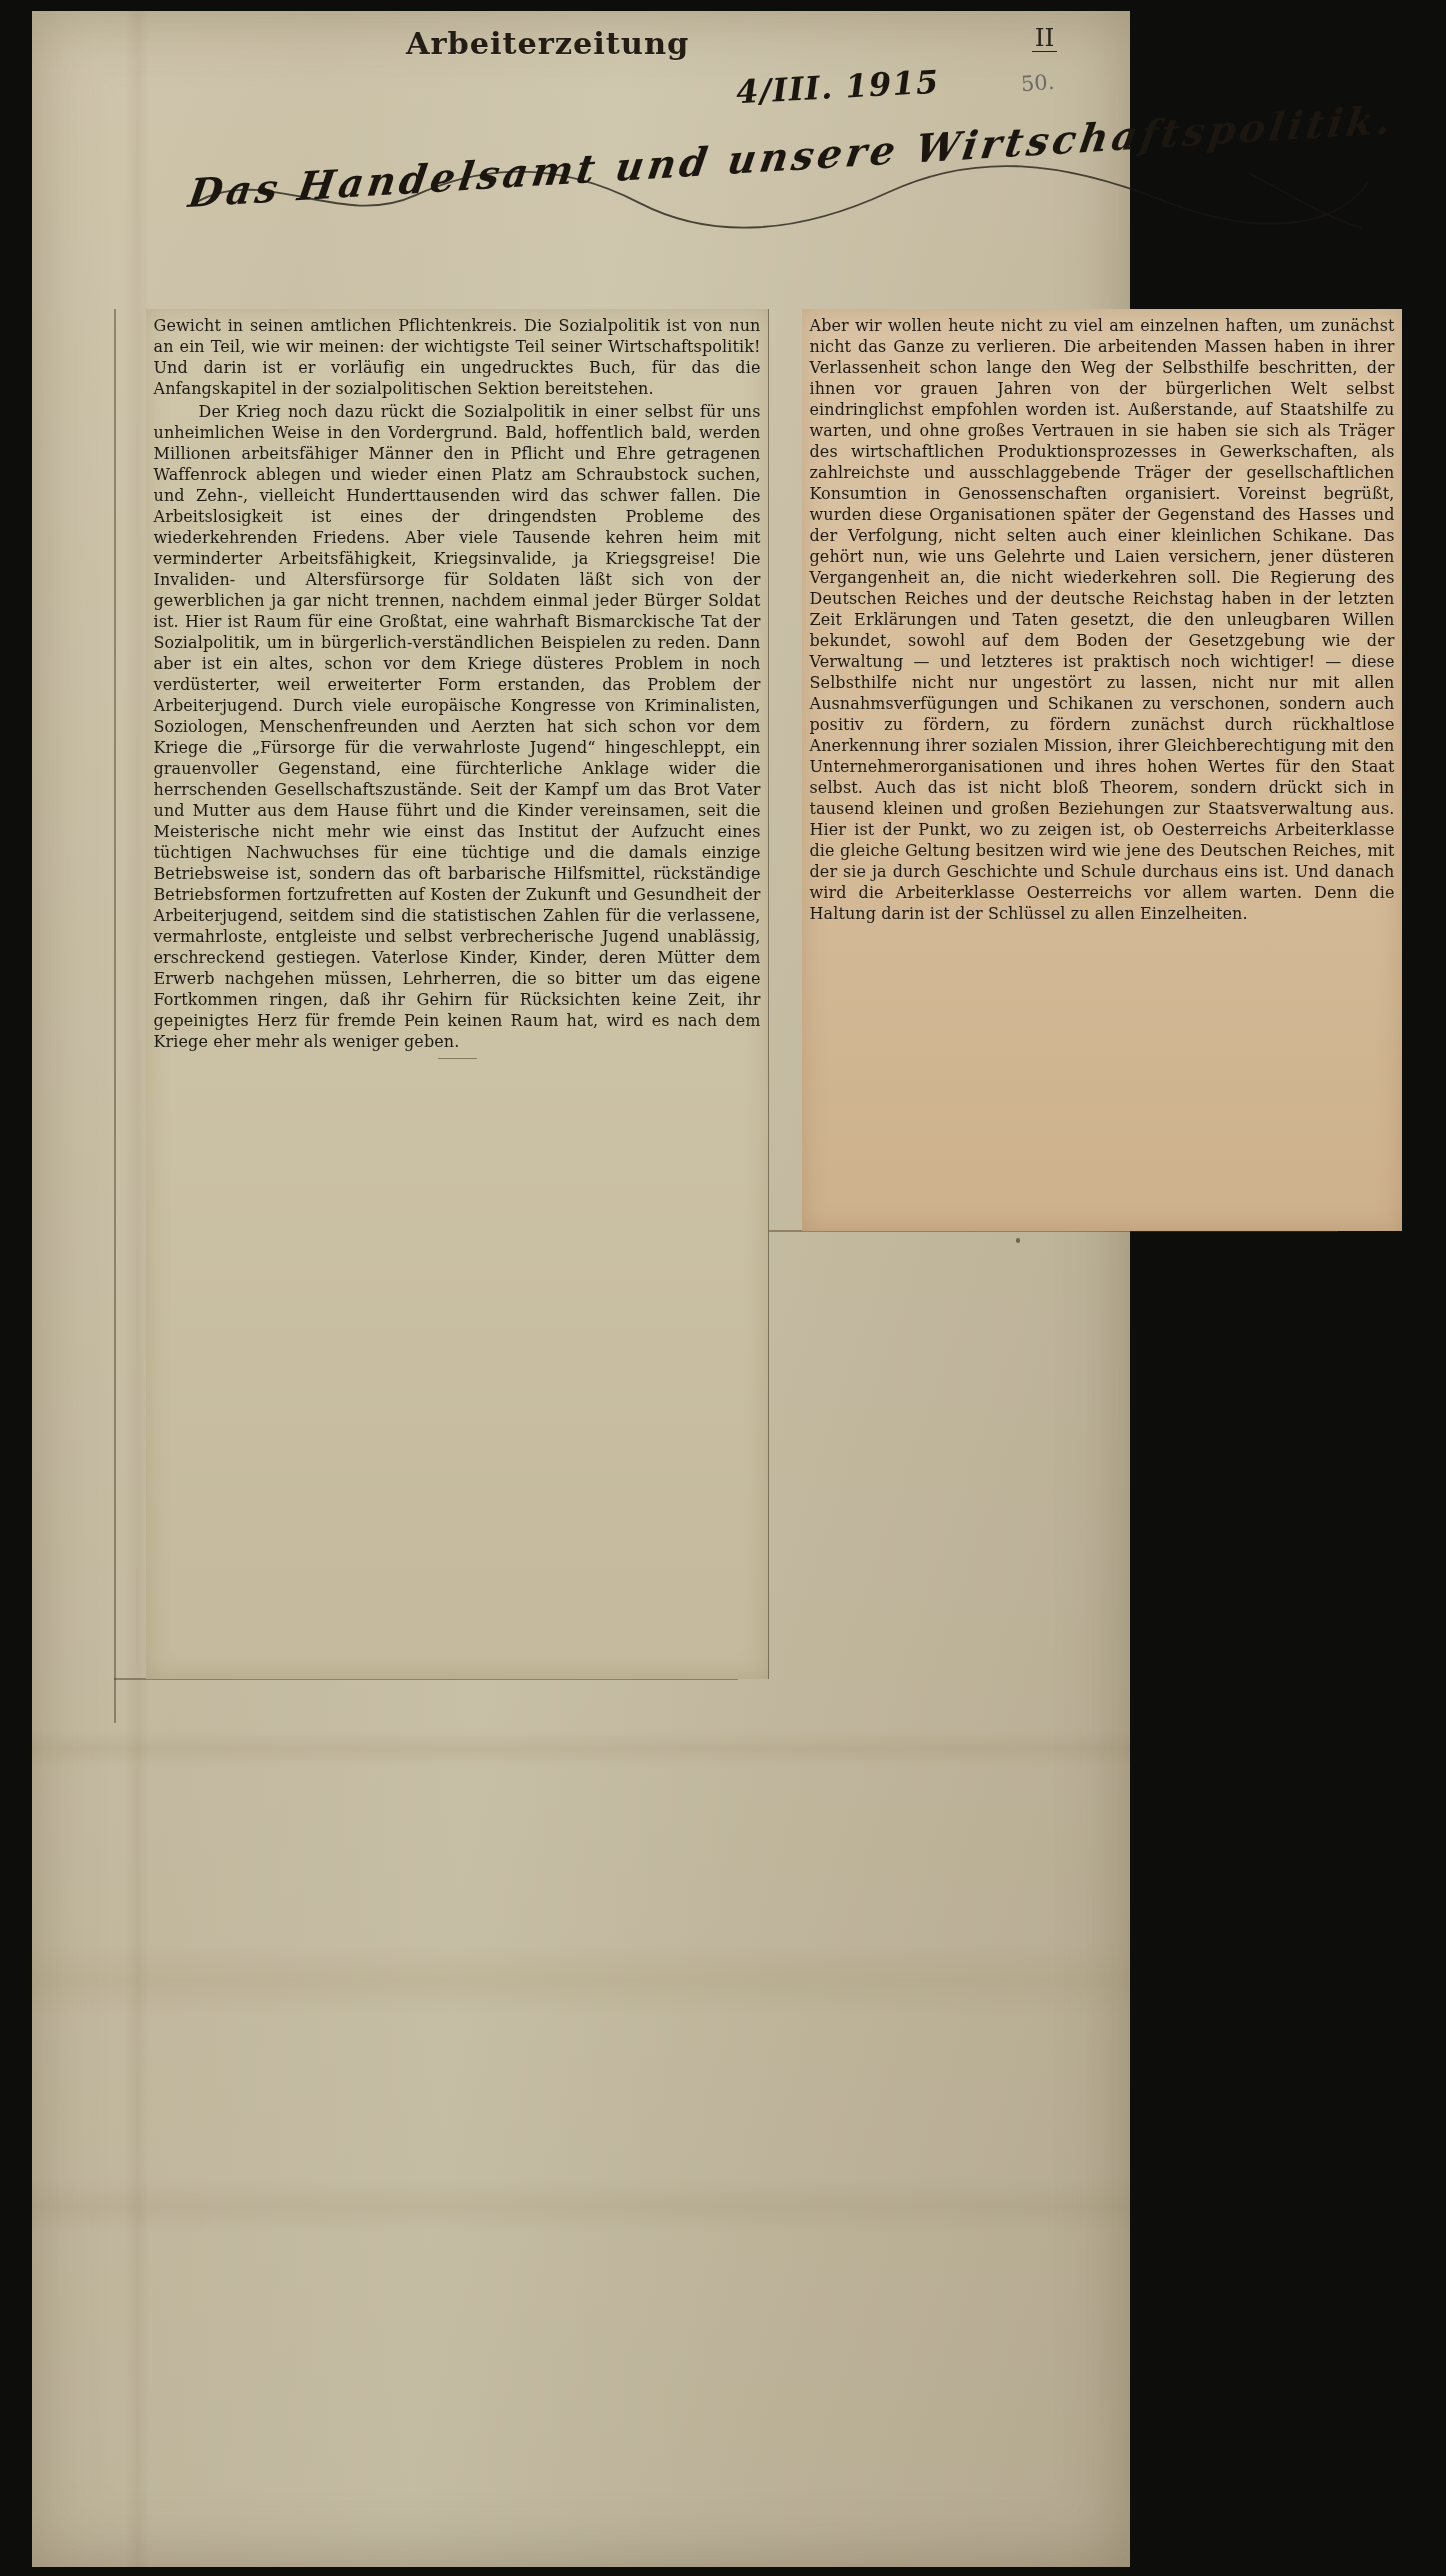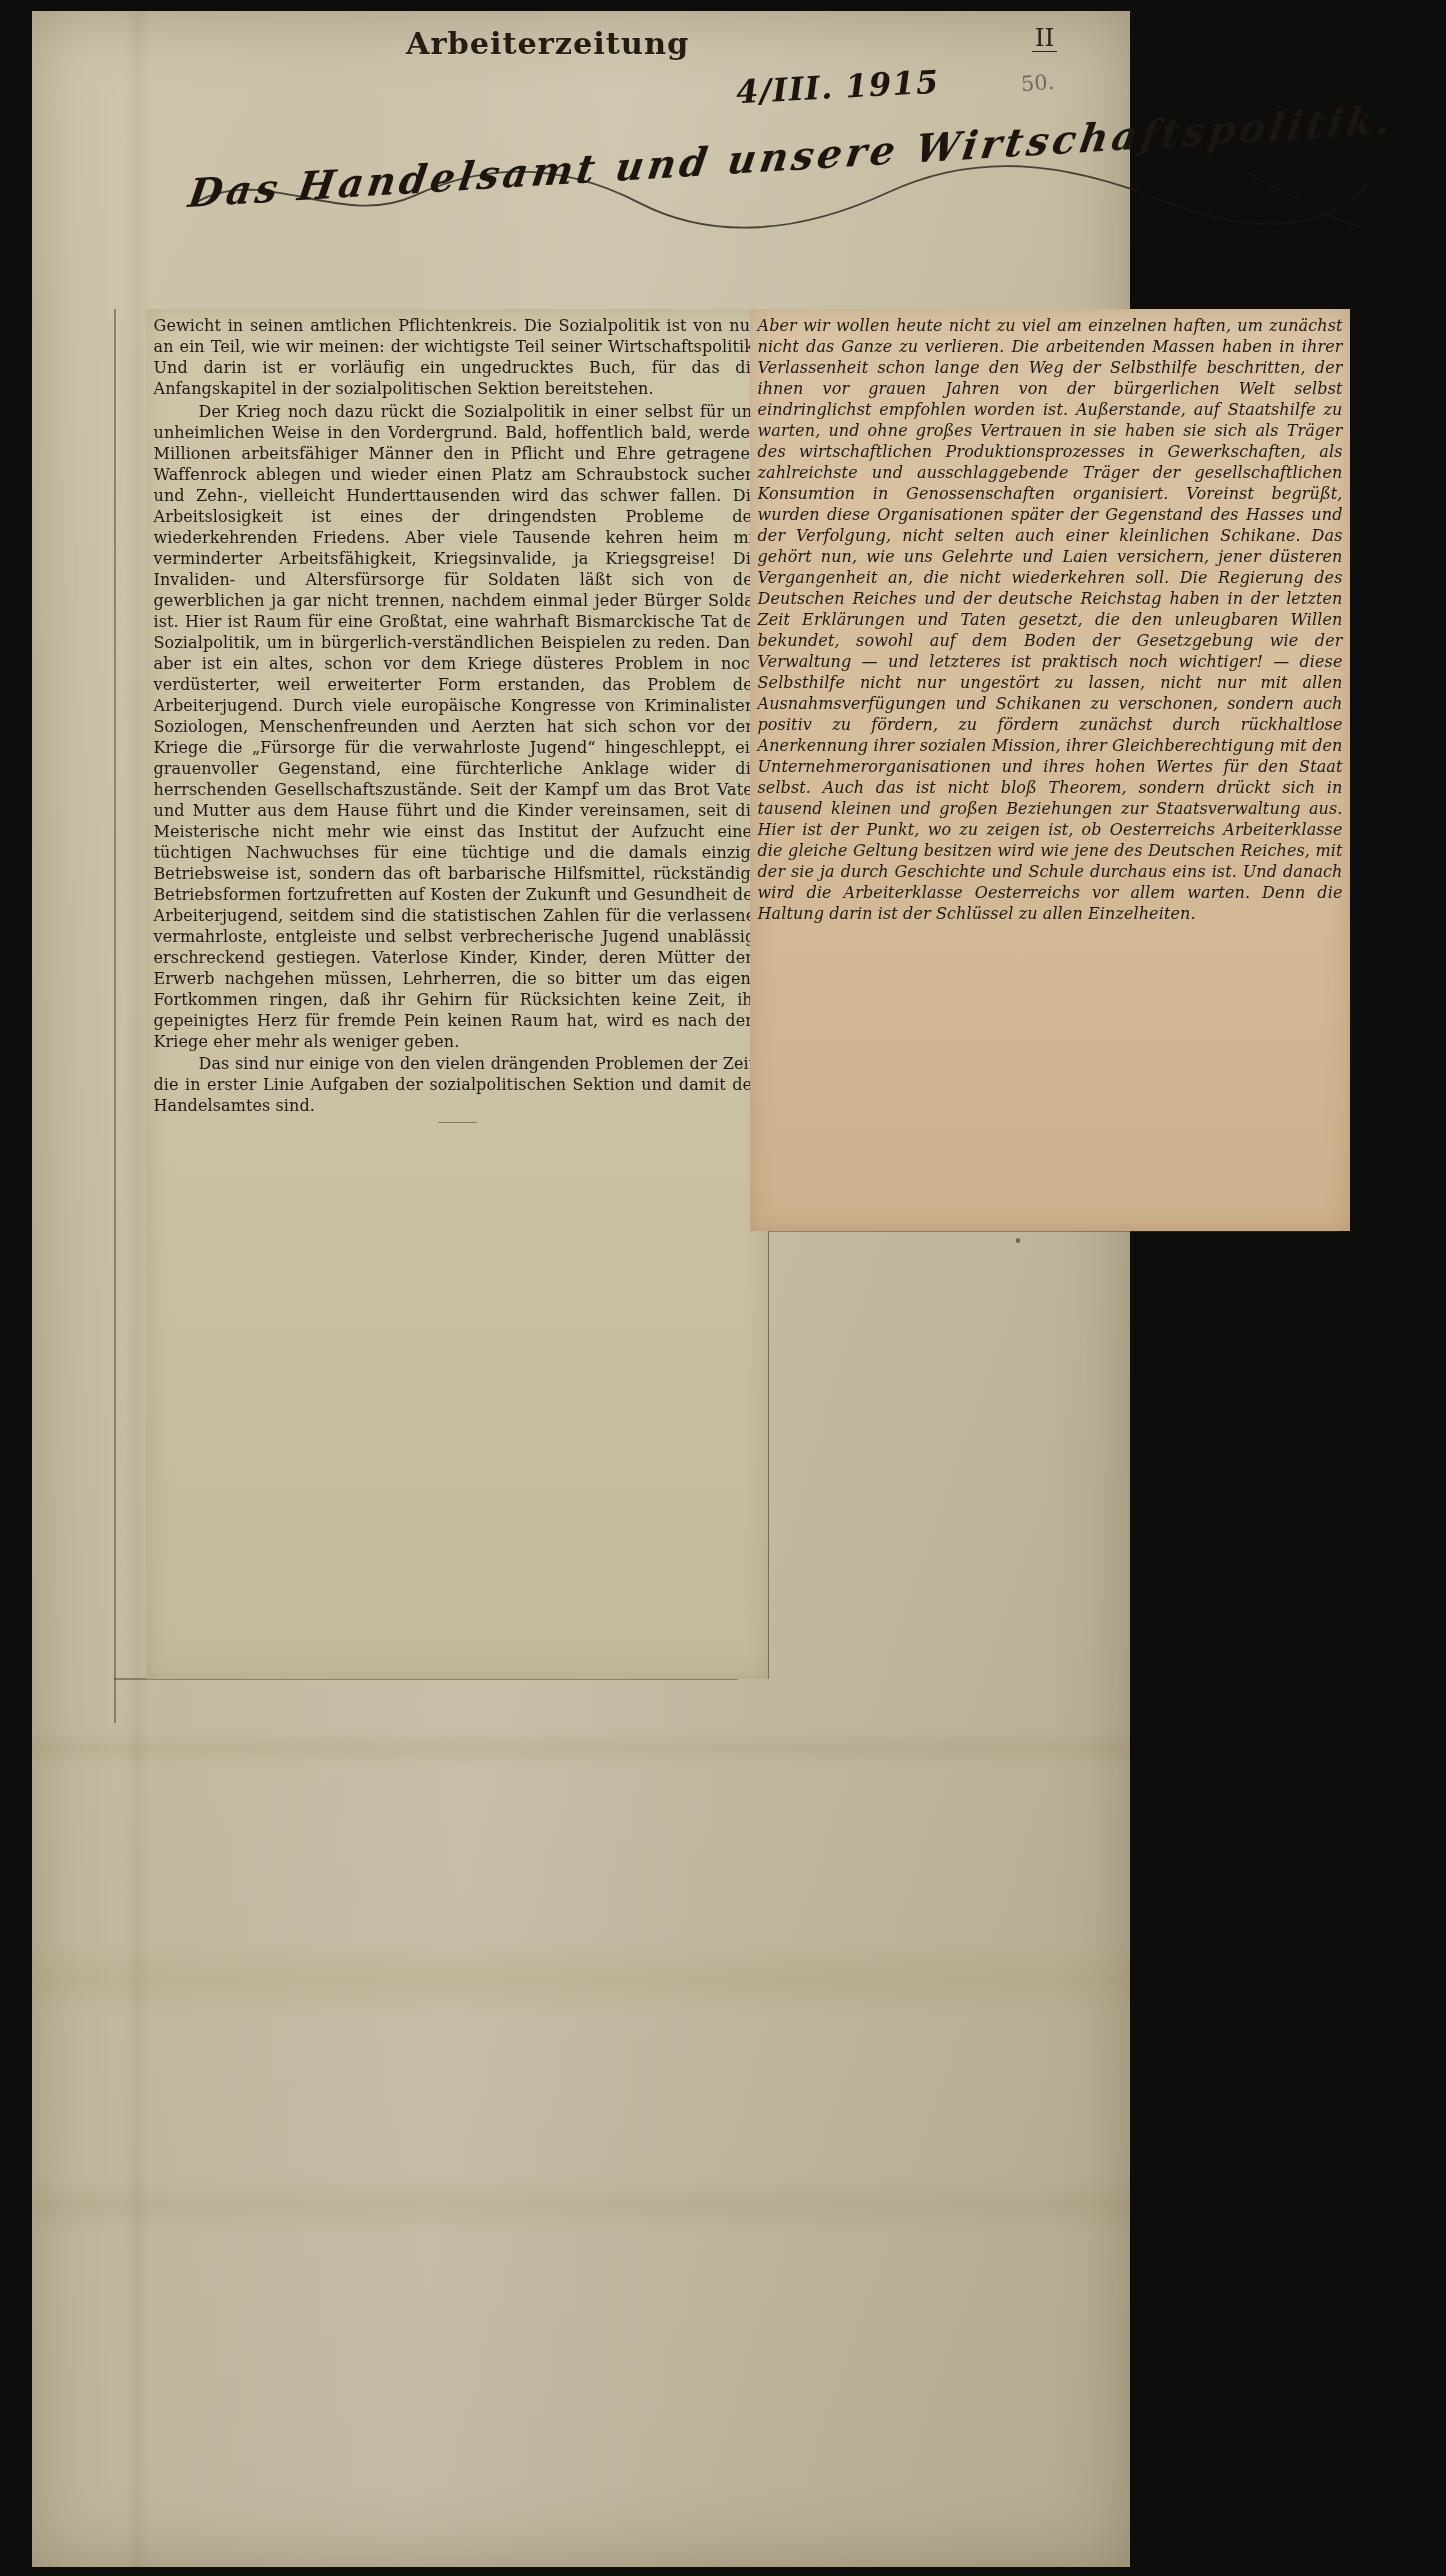--- a/index.html
+++ b/index.html
@@ -125,26 +125,25 @@
   }
   #col-left {
     left: 0;
     width: 623px;
     height: 1370px;
     background: linear-gradient(180deg, #cfc5a9 0%, #cbc1a4 55%, #c4b99c 100%);
     border-right: 1.2px solid rgba(60,50,30,0.55);
     box-shadow: inset 0 0 25px rgba(110,92,55,0.22);
   }
   #col-right {
-    left: 604px;
+    left: 656px;
     width: 600px;
     height: 922px;
     background: linear-gradient(180deg, #d9c3a4 0%, #d6bd9b 45%, #cdb18c 100%);
     box-shadow: inset 0 0 25px rgba(125,90,50,0.25);
-    font-style: italic;
   }
   
   .col p {
     margin: 0 0 1.2px 0;
     font-size: 16px;
     line-height: 21px;
     letter-spacing: 0.1px;
     text-indent: 45px;
   }
   .col p.first { text-indent: 0; }
@@ -208,21 +207,20 @@
 
     <div id="edge-left"></div>
     <div id="edge-bottom-left"></div>
     <div id="edge-bottom-right"></div>
     <div id="edge-right"></div>
     <div id="clip-dot"></div>
 
     <div class="col" id="col-left">
       <p class="first">Gewicht in seinen amtlichen Pflichtenkreis. Die Sozialpolitik ist von nun an ein Teil, wie wir meinen: der wichtigste Teil seiner Wirtschaftspolitik! Und darin ist er vorläufig ein ungedrucktes Buch, für das die Anfangskapitel in der sozialpolitischen Sektion bereitstehen.</p>
       <p>Der Krieg noch dazu rückt die Sozialpolitik in einer selbst für uns unheimlichen Weise in den Vordergrund. Bald, hoffentlich bald, werden Millionen arbeitsfähiger Männer den in Pflicht und Ehre getragenen Waffenrock ablegen und wieder einen Platz am Schraubstock suchen, und Zehn-, vielleicht Hunderttausenden wird das schwer fallen. Die Arbeitslosigkeit ist eines der dringendsten Probleme des wiederkehrenden Friedens. Aber viele Tausende kehren heim mit verminderter Arbeitsfähigkeit, Kriegsinvalide, ja Kriegsgreise! Die Invaliden- und Altersfürsorge für Soldaten läßt sich von der gewerblichen ja gar nicht trennen, nachdem einmal jeder Bürger Soldat ist. Hier ist Raum für eine Großtat, eine wahrhaft Bismarckische Tat der Sozialpolitik, um in bürgerlich-verständlichen Beispielen zu reden. Dann aber ist ein altes, schon vor dem Kriege düsteres Problem in noch verdüsterter, weil erweiterter Form erstanden, das Problem der Arbeiterjugend. Durch viele europäische Kongresse von Kriminalisten, Soziologen, Menschenfreunden und Aerzten hat sich schon vor dem Kriege die „Fürsorge für die verwahrloste Jugend“ hingeschleppt, ein grauenvoller Gegenstand, eine fürchterliche Anklage wider die herrschenden Gesellschaftszustände. Seit der Kampf um das Brot Vater und Mutter aus dem Hause führt und die Kinder vereinsamen, seit die Meisterische nicht mehr wie einst das Institut der Aufzucht eines tüchtigen Nachwuchses für eine tüchtige und die damals einzige Betriebsweise ist, sondern das oft barbarische Hilfsmittel, rückständige Betriebsformen fortzufretten auf Kosten der Zukunft und Gesundheit der Arbeiterjugend, seitdem sind die statistischen Zahlen für die verlassene, vermahrloste, entgleiste und selbst verbrecherische Jugend unablässig, erschreckend gestiegen. Vaterlose Kinder, Kinder, deren Mütter dem Erwerb nachgehen müssen, Lehrherren, die so bitter um das eigene Fortkommen ringen, daß ihr Gehirn für Rücksichten keine Zeit, ihr gepeinigtes Herz für fremde Pein keinen Raum hat, wird es nach dem Kriege eher mehr als weniger geben.</p>
-      <p>Das sind nur einige von den vielen drängenden Problemen der Zeit, die in erster Linie Aufgaben der sozialpolitischen Sektion und damit des Handelsamtes sind.</p>
       <hr class="rule">
     </div>
 
     <div class="col" id="col-right">
       <p class="first">Aber wir wollen heute nicht zu viel am einzelnen haften, um zunächst nicht das Ganze zu verlieren. Die arbeitenden Massen haben in ihrer Verlassenheit schon lange den Weg der Selbsthilfe beschritten, der ihnen vor grauen Jahren von der bürgerlichen Welt selbst eindringlichst empfohlen worden ist. Außerstande, auf Staatshilfe zu warten, und ohne großes Vertrauen in sie haben sie sich als Träger des wirtschaftlichen Produktionsprozesses in Gewerkschaften, als zahlreichste und ausschlaggebende Träger der gesellschaftlichen Konsumtion in Genossenschaften organisiert. Voreinst begrüßt, wurden diese Organisationen später der Gegenstand des Hasses und der Verfolgung, nicht selten auch einer kleinlichen Schikane. Das gehört nun, wie uns Gelehrte und Laien versichern, jener düsteren Vergangenheit an, die nicht wiederkehren soll. Die Regierung des Deutschen Reiches und der deutsche Reichstag haben in der letzten Zeit Erklärungen und Taten gesetzt, die den unleugbaren Willen bekundet, sowohl auf dem Boden der Gesetzgebung wie der Verwaltung — und letzteres ist praktisch noch wichtiger! — diese Selbsthilfe nicht nur ungestört zu lassen, nicht nur mit allen Ausnahmsverfügungen und Schikanen zu verschonen, sondern auch positiv zu fördern, zu fördern zunächst durch rückhaltlose Anerkennung ihrer sozialen Mission, ihrer Gleichberechtigung mit den Unternehmerorganisationen und ihres hohen Wertes für den Staat selbst. Auch das ist nicht bloß Theorem, sondern drückt sich in tausend kleinen und großen Beziehungen zur Staatsverwaltung aus. Hier ist der Punkt, wo zu zeigen ist, ob Oesterreichs Arbeiterklasse die gleiche Geltung besitzen wird wie jene des Deutschen Reiches, mit der sie ja durch Geschichte und Schule durchaus eins ist. Und danach wird die Arbeiterklasse Oesterreichs vor allem warten. Denn die Haltung darin ist der Schlüssel zu allen Einzelheiten.</p>
     </div>
 
   </div>
 </div>
 

